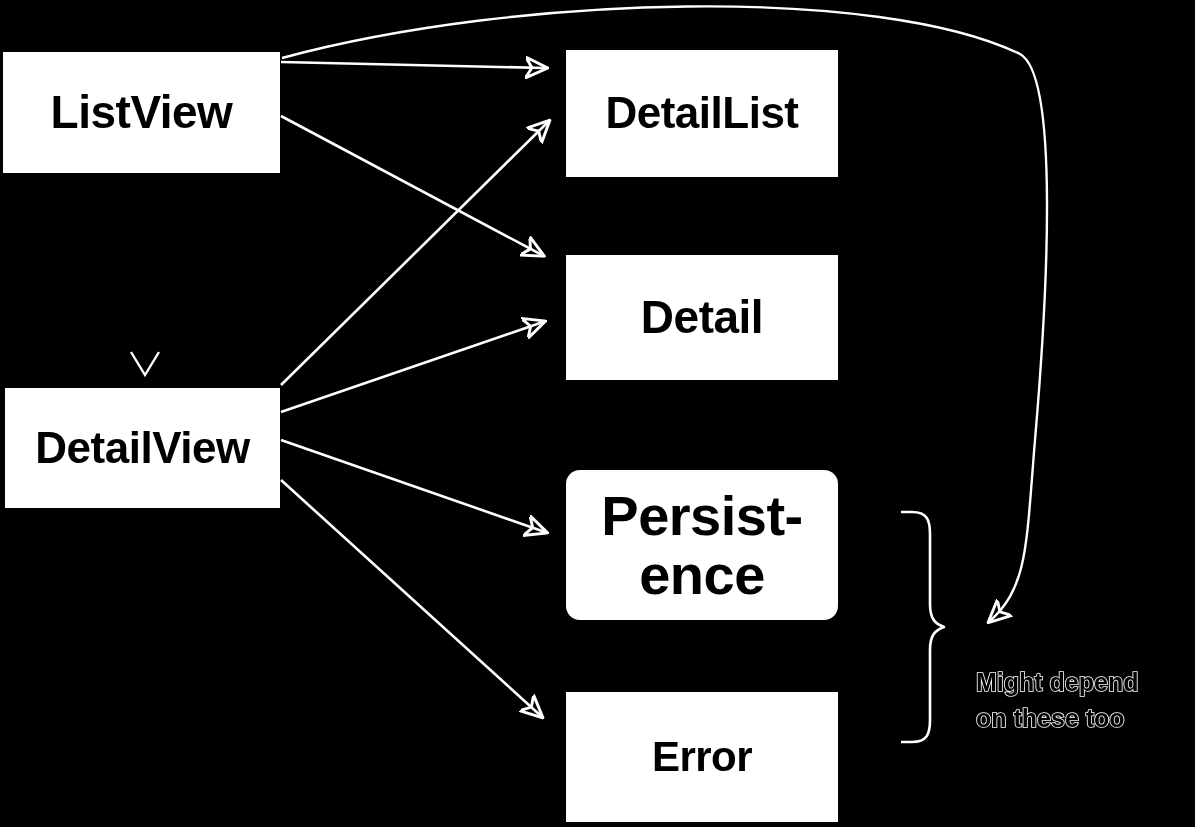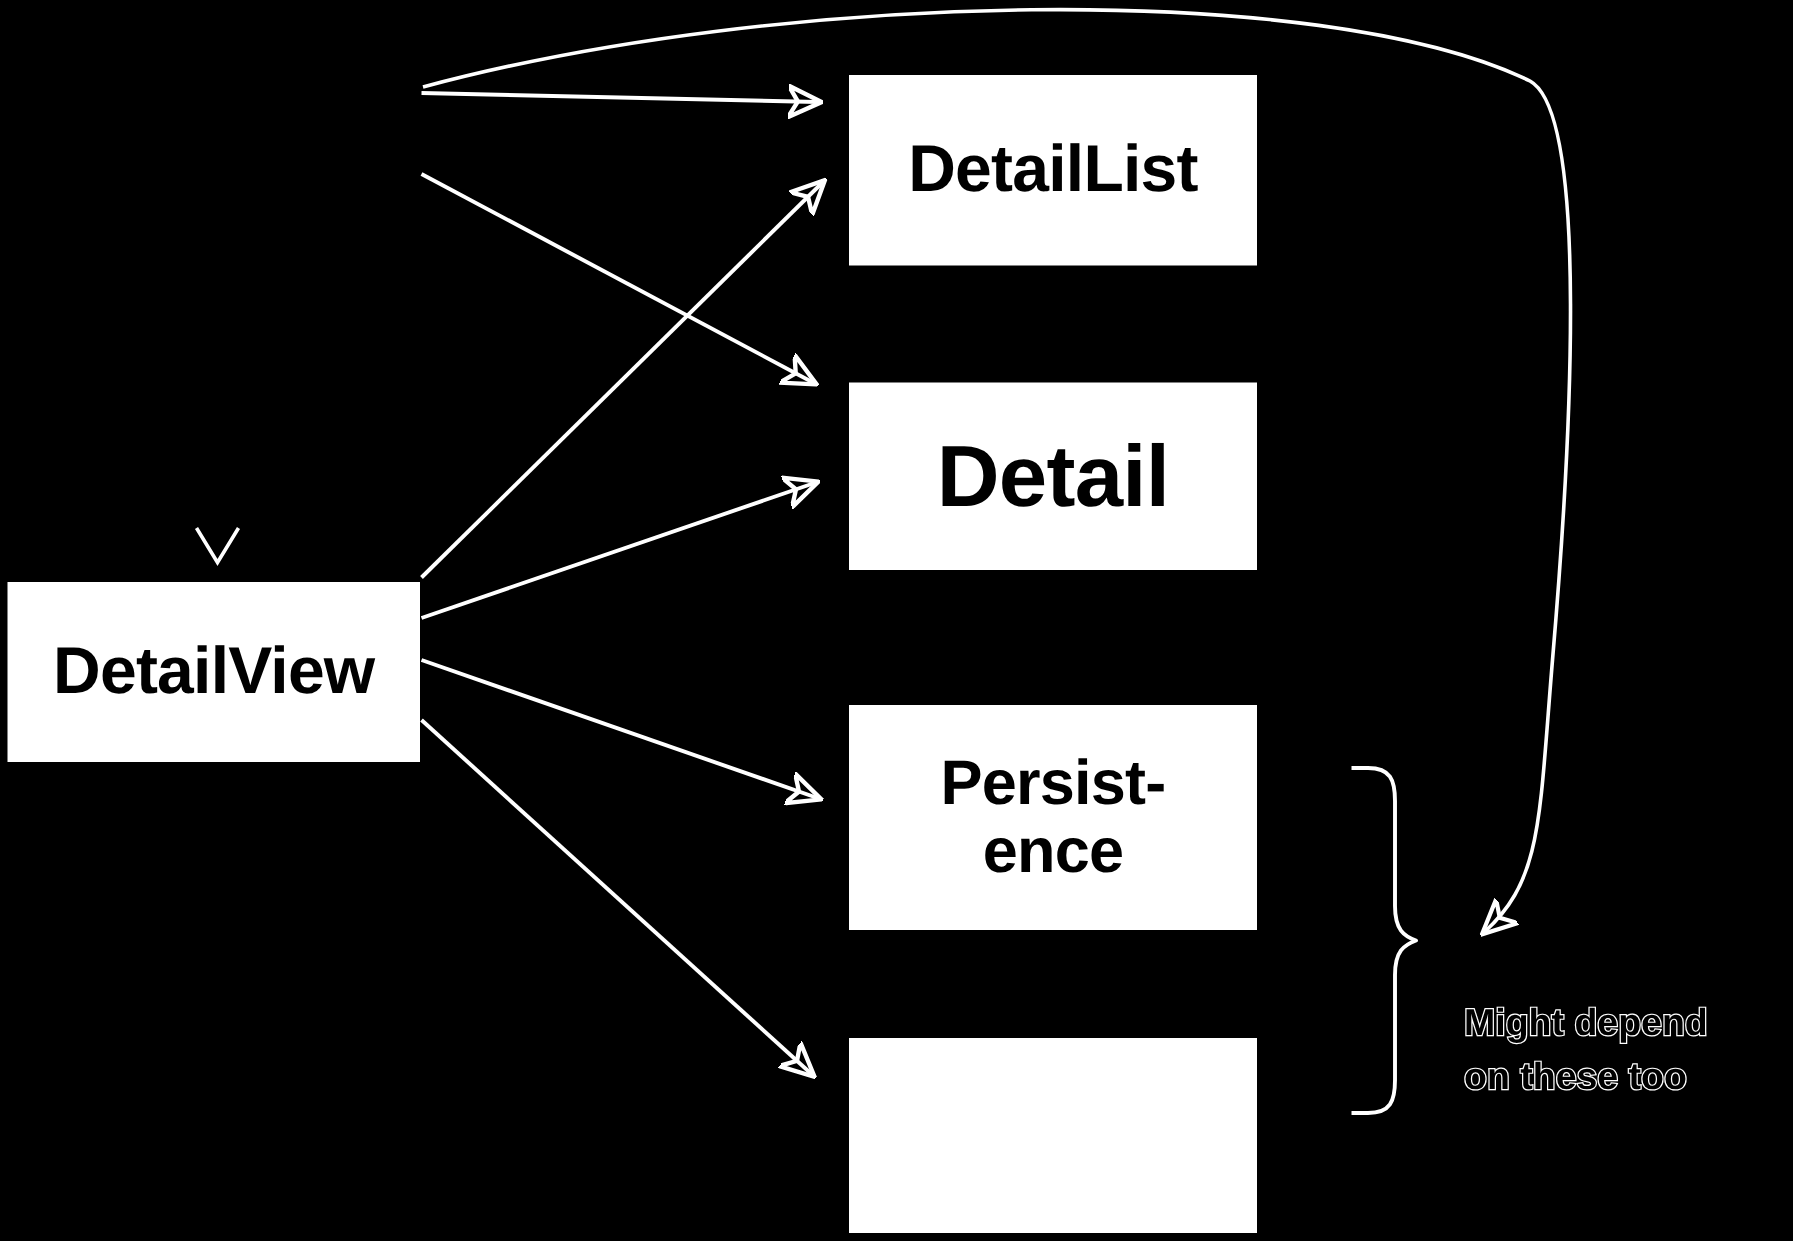--- a/index.html
+++ b/index.html
@@ -20,22 +20,22 @@
     justify-content:center;
     text-align:center;
     font-weight:700;
     line-height:1.06;
     letter-spacing:-0.5px;
     box-sizing:border-box;
   }
   #n-listview{left:3px;top:52px;width:277px;height:121px;font-size:46px;}
   #n-detailview{left:5px;top:388px;width:275px;height:120px;font-size:44px;align-items:center;}
   #n-detaillist{left:566px;top:50px;width:272px;height:127px;font-size:44px;}
-  #n-detail{left:566px;top:255px;width:272px;height:125px;font-size:58px;}
-  #n-persistence{left:566px;top:470px;width:272px;height:150px;font-size:42px;}
+  #n-detail{left:566px;top:255px;width:272px;height:125px;font-size:46px;}
+  #n-persistence{left:566px;top:470px;width:272px;height:150px;font-size:56px;border-radius:14px;}
   #n-errorhandling{left:566px;top:692px;width:272px;height:130px;font-size:42px;}
   .node .lines{display:block;}
   .node .lines span{display:block;}
   #note{
     position:absolute;
     left:976px;top:664px;
     width:230px;
     font-size:25px;
     font-weight:700;
     line-height:1.45;
@@ -83,20 +83,25 @@
     <path d="M 282 58 C 520 -6 880 -14 1020 54 C 1060 76 1047 300 1035 440
              C 1026 548 1028 586 990 621" fill="none" stroke="#ffffff" stroke-width="2.4" marker-end="url(#ahv)"></path>
 
     <path d="M 901 512 L 912 512 C 927 512 930 520 930 534
              L 930 604 C 930 620 936 624 944 627
              C 936 630 930 634 930 650
              L 930 720 C 930 734 927 742 912 742
              L 901 742" fill="none" stroke="#ffffff" stroke-width="2.6" stroke-linecap="butt" stroke-linejoin="round"></path>
   </svg>
 
+  <div class="node" id="n-listview">
+    <span class="lines">
+      <span>ListView</span>
+    </span>
+  </div>
 
   <div class="node" id="n-detailview">
     <span class="lines">
       <span>DetailView</span>
     </span>
   </div>
 
   <div class="node" id="n-detaillist">
     <span class="lines">
       <span>DetailList</span>
@@ -111,20 +116,21 @@
 
   <div class="node" id="n-persistence">
     <span class="lines">
       <span>Persist-</span>
       <span>ence</span>
     </span>
   </div>
 
   <div class="node" id="n-errorhandling">
     <span class="lines">
+      <span>Error</span>
     </span>
   </div>
 
   <div id="note">
     <span>Might depend</span>
     <span>on these too</span>
   </div>
 
 </div>
 

